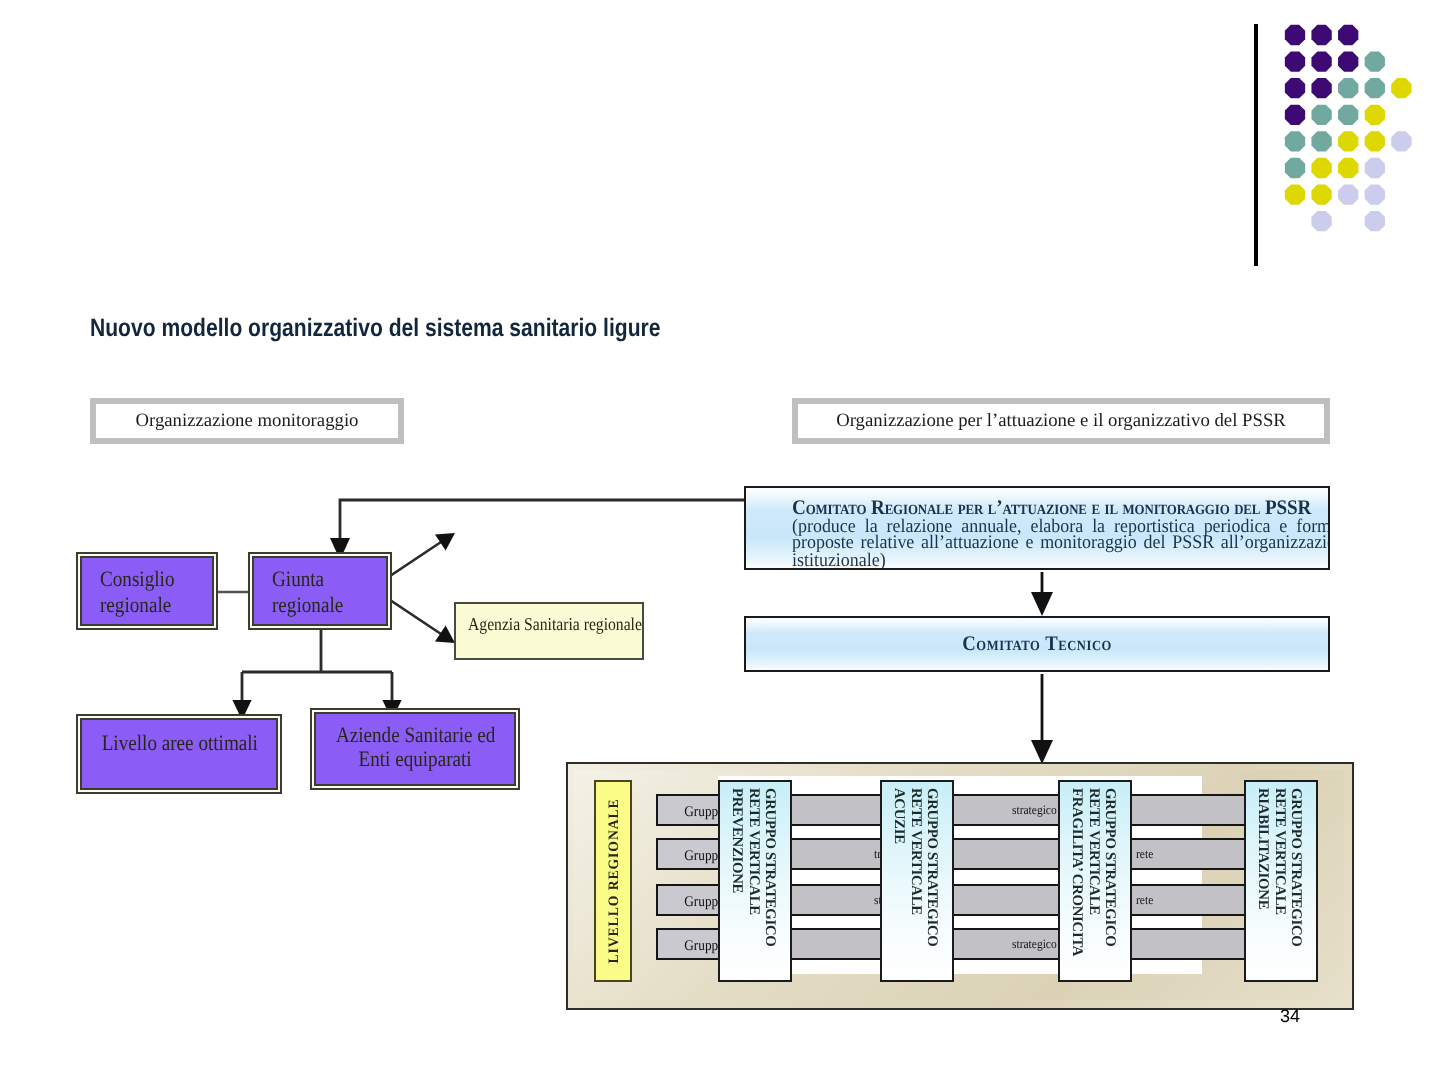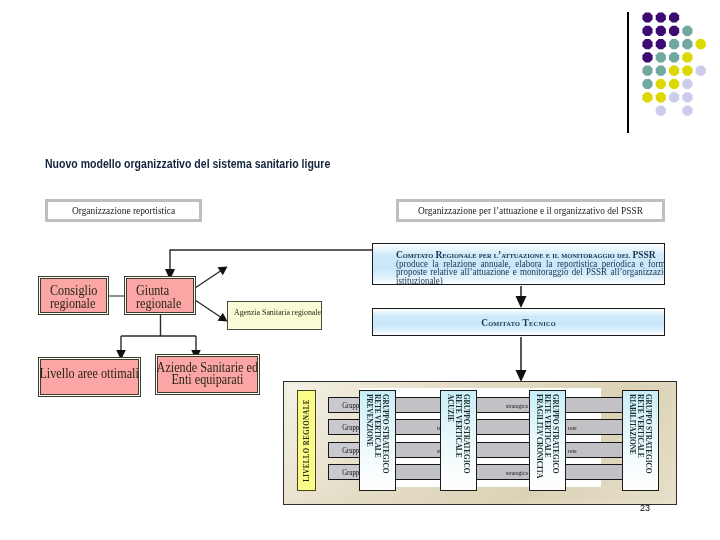--- a/index.html
+++ b/index.html
@@ -14,24 +14,24 @@
   transform:scaleX(0.837);transform-origin:0 0;}
 
 
 .plaque{position:absolute;background:#ffffff;box-sizing:border-box;
   border:3px solid #bfbfbf;display:flex;align-items:center;justify-content:center;
   color:#1c1c1c;}
 #plaque-left{left:45px;top:199px;width:157px;height:23px;font-size:9.4px;}
 #plaque-right{left:396px;top:199px;width:269px;height:23px;font-size:9.4px;}
 
 
-.cream{position:absolute;background:#fca5a5;box-sizing:border-box;
+.cream{position:absolute;background:#8b5cf6;box-sizing:border-box;
   border:1px solid #3c3c30;
   box-shadow:0 0 0 1px #fcfcf0, 0 0 0 2px #3c3c30;
-  color:#272718;font-size:14px;}
+  color:#272718;font-size:11px;}
 .creamflat{position:absolute;background:#fbfbd5;box-sizing:border-box;
   border:1.3px solid #4a4a42;color:#272718;font-size:9px;}
 .sq{display:inline-block;transform:scaleX(0.87);transform-origin:0 50%;
   white-space:nowrap;}
 .sqc{display:inline-block;transform:scaleX(0.87);white-space:nowrap;}
 
 #box-consiglio{left:40px;top:278px;width:67px;height:35px;
   padding:5px 0 0 9px;line-height:13.2px;}
 #box-giunta{left:126px;top:278px;width:68px;height:35px;
   padding:5px 0 0 9px;line-height:13.2px;}
@@ -114,21 +114,21 @@
 #decor-rule{position:absolute;left:3.2px;top:2px;width:1.5px;height:121px;background:#000;}
 #decor-dots{position:absolute;left:16.5px;top:0.8px;}
 </style>
 </head>
 <body>
 
 <div class="slide">
 
   <div id="title">Nuovo modello organizzativo del sistema sanitario ligure</div>
 
-  <div class="plaque" id="plaque-left">Organizzazione reportistica</div>
+  <div class="plaque" id="plaque-left">Organizzazione monitoraggio</div>
   <div class="plaque" id="plaque-right">Organizzazione per l’attuazione e il organizzativo del PSSR</div>
 
   <svg id="conn-left" width="720" height="540">
     <g stroke="#555" stroke-width="1.3" fill="none">
       <line x1="107" y1="296" x2="126" y2="296"></line>
     </g>
     <g stroke="#2b2b2b" stroke-width="1.4" fill="none">
       <path d="M372 250 L170 250 L170 272"></path>
       <path d="M160.5 313 L160.5 336 M121 336 L196 336 M121 336 L121 354 M196 336 L196 354"></path>
     </g>
@@ -268,14 +268,14 @@
         <polygon points="51.48,75.11 48.51,78.08 44.29,78.08 41.32,75.11 41.32,70.89 44.29,67.92 48.51,67.92 51.48,70.89" fill="#ccccec"></polygon>
         <polygon points="11.58,88.41 8.61,91.38 4.39,91.38 1.42,88.41 1.42,84.19 4.39,81.22 8.61,81.22 11.58,84.19" fill="#dcd800"></polygon>
         <polygon points="24.88,88.41 21.91,91.38 17.69,91.38 14.72,88.41 14.72,84.19 17.69,81.22 21.91,81.22 24.88,84.19" fill="#dcd800"></polygon>
         <polygon points="38.18,88.41 35.21,91.38 30.99,91.38 28.02,88.41 28.02,84.19 30.99,81.22 35.21,81.22 38.18,84.19" fill="#ccccec"></polygon>
         <polygon points="51.48,88.41 48.51,91.38 44.29,91.38 41.32,88.41 41.32,84.19 44.29,81.22 48.51,81.22 51.48,84.19" fill="#ccccec"></polygon>
         <polygon points="24.88,101.71 21.91,104.68 17.69,104.68 14.72,101.71 14.72,97.49 17.69,94.52 21.91,94.52 24.88,97.49" fill="#ccccec"></polygon>
         <polygon points="51.48,101.71 48.51,104.68 44.29,104.68 41.32,101.71 41.32,97.49 44.29,94.52 48.51,94.52 51.48,97.49" fill="#ccccec"></polygon>
       </svg>
   </div>
 
-  <div id="pageno">23</div>
+  <div id="pageno">34</div>
 </div>
 
 </body></html>

